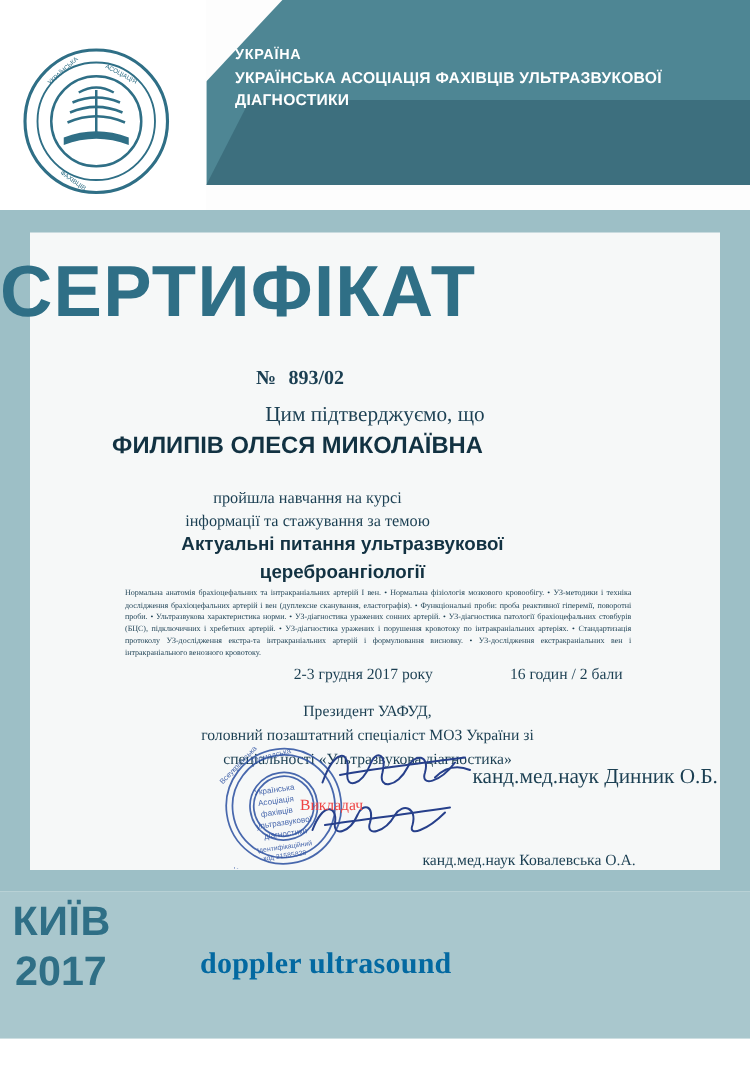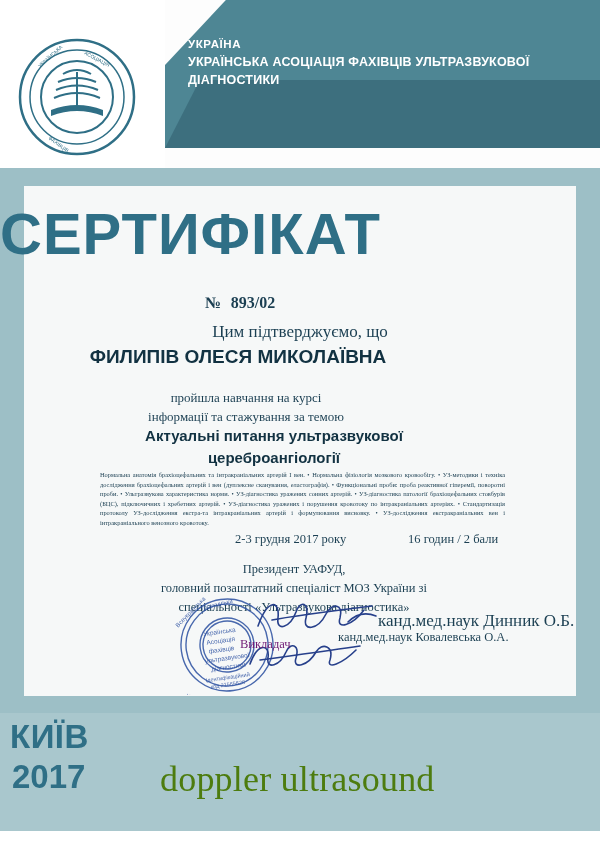--- a/index.html
+++ b/index.html
@@ -211,26 +211,26 @@
     top: 611px;
     font-size: 17px;
     color: #1b3f52;
     margin-left: 40px;
   }
   .sign-label-2 {
     position: absolute;
     left: 240px;
     top: 637px;
     font-size: 12.5px;
-    color: #701a75;
+    color: #ef4444;
   }
   .sign-name-2 {
     position: absolute;
     left: 338px;
-    top: 630px;
+    top: 681px;
     font-size: 12.5px;
     color: #1b3f52;
   }
   
   .stamp {
     position: absolute;
     left: 163px;
     top: 595px;
     width: 128px;
     height: 100px;
@@ -268,24 +268,24 @@
     font-family: "Liberation Sans", sans-serif;
     font-weight: bold;
     font-size: 33px;
     color: #2f6f86;
   }
   .slogan {
     position: absolute;
     left: 160px;
     top: 758px;
     font-family: "Liberation Serif", serif;
-    font-weight: normal;
+    font-weight: bold;
     font-style: normal;
-    font-size: 36px;
-    color: #4d7c0f;
+    font-size: 24px;
+    color: #0369a1;
     letter-spacing: 0.2px;
   }
 </style>
 </head>
 <body>
 
 <div class="page">
 
   <div class="mid-band"></div>
   <div class="mid-inner"></div>

